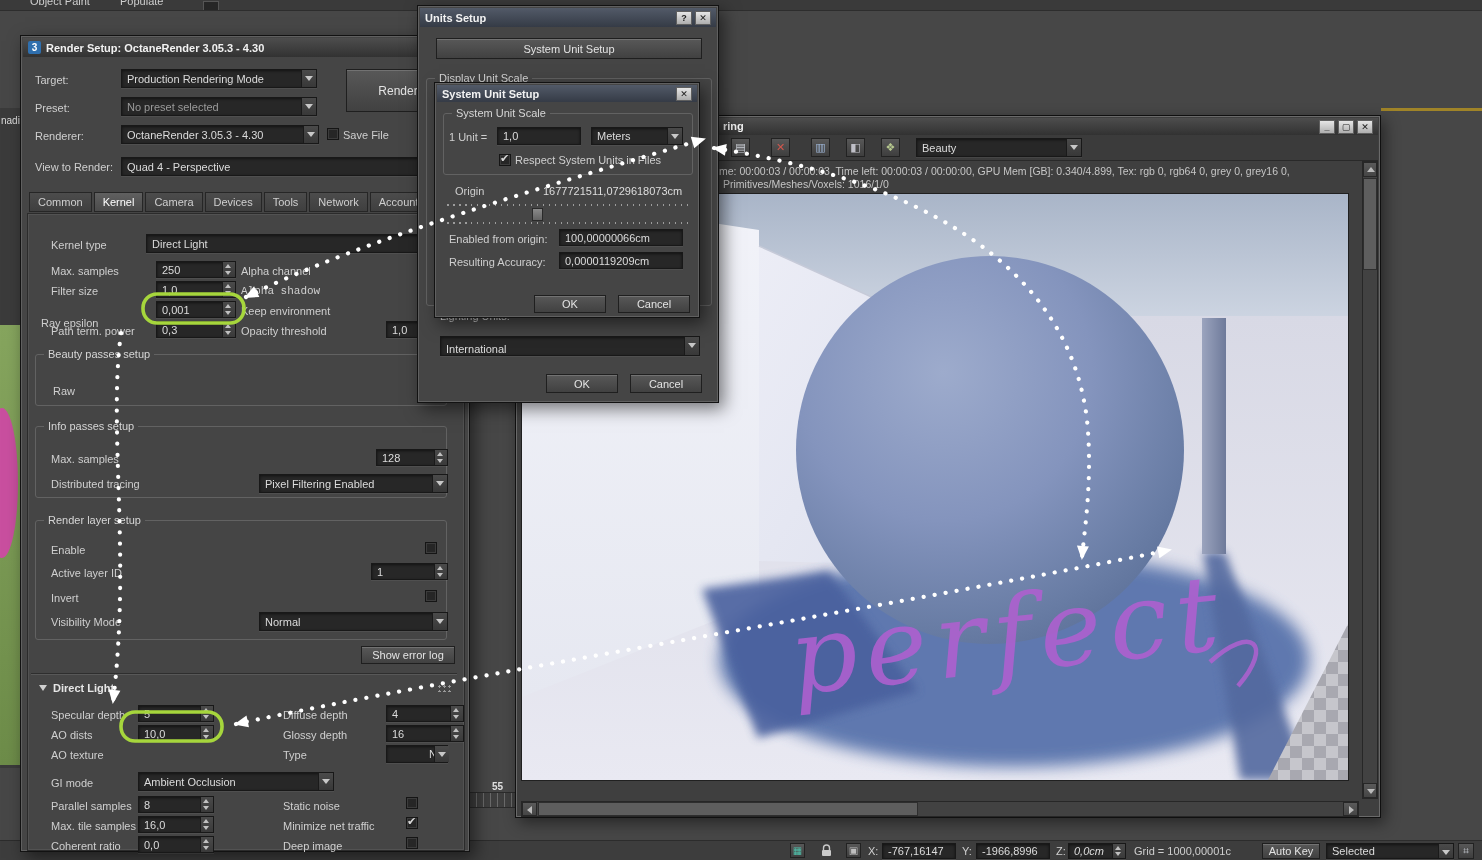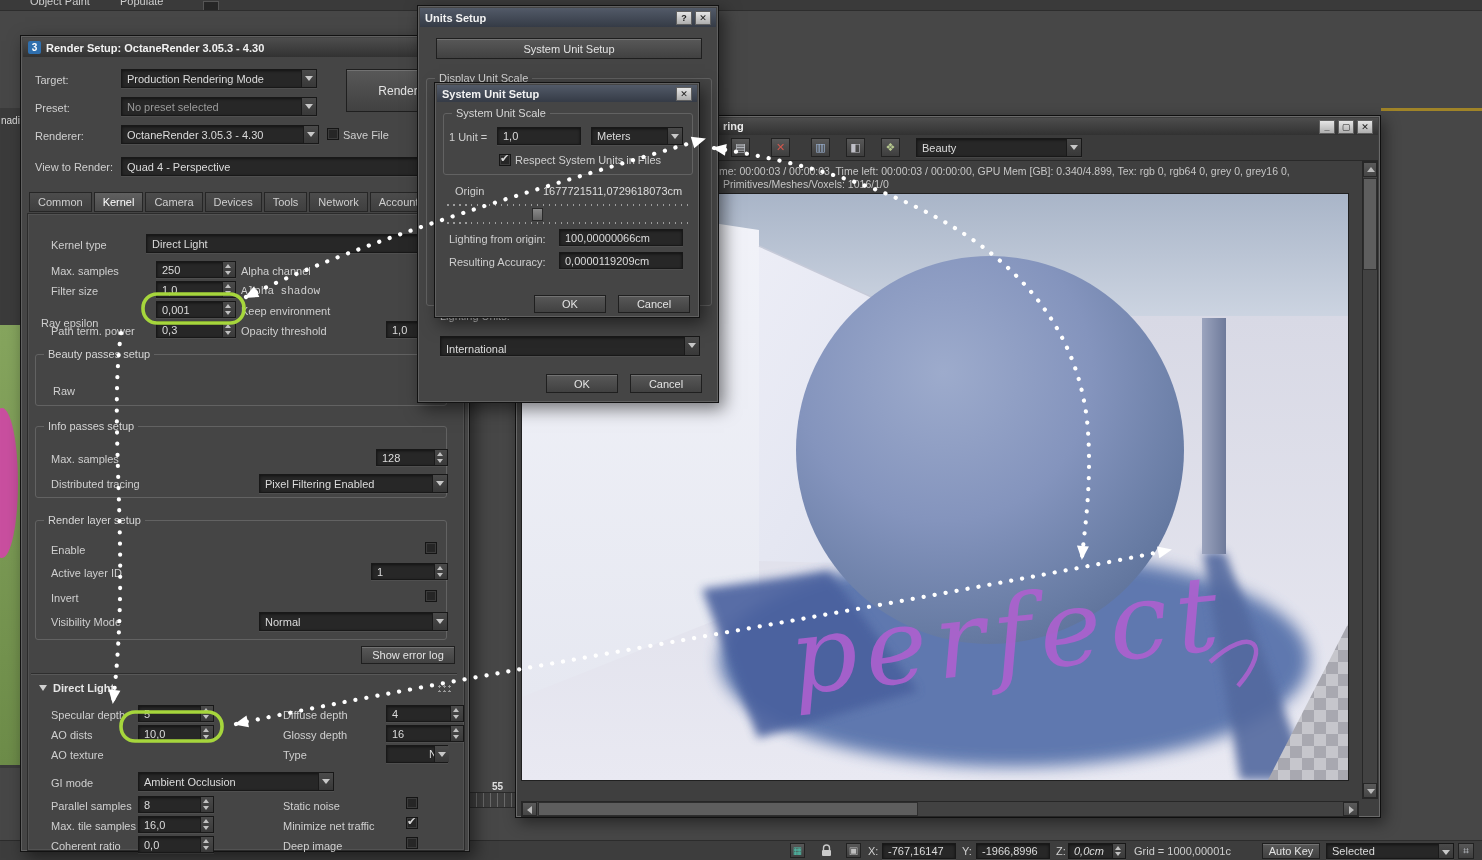--- a/index.html
+++ b/index.html
@@ -450,21 +450,21 @@
       </div>
     <span class="cb on" style="left:64px;top:71px;"></span>
     <span class="lbl" style="left:80px;top:71px;">Respect System Units in Files</span>
 
     <span class="lbl" style="left:20px;top:102px;">Origin</span>
     <span class="lbl" style="left:108px;top:102px;color:#dedede;">1677721511,0729618073cm</span>
     <div class="ruler" style="left:12px;top:121px;width:242px;"></div>
     <div class="abs" style="left:97px;top:125px;width:9px;height:11px;background:linear-gradient(#8a8a8a,#636363);border:1px solid #2a2a2a;"></div>
     <div class="ruler" style="left:12px;top:139px;width:242px;"></div>
 
-    <span class="lbl" style="left:14px;top:150px;">Lighting from origin:</span>
+    <span class="lbl" style="left:14px;top:150px;">Enabled from origin:</span>
     <div class="field" style="left:124px;top:146px;width:124px;height:17px;">
       <span class="fv">100,00000066cm</span>
       </div>
     <span class="lbl" style="left:14px;top:173px;">Resulting Accuracy:</span>
     <div class="field" style="left:124px;top:169px;width:124px;height:17px;">
       <span class="fv">0,0000119209cm</span>
       </div>
 
     <div class="btn" style="left:99px;top:212px;width:72px;height:18px;">
       <span>OK</span>

